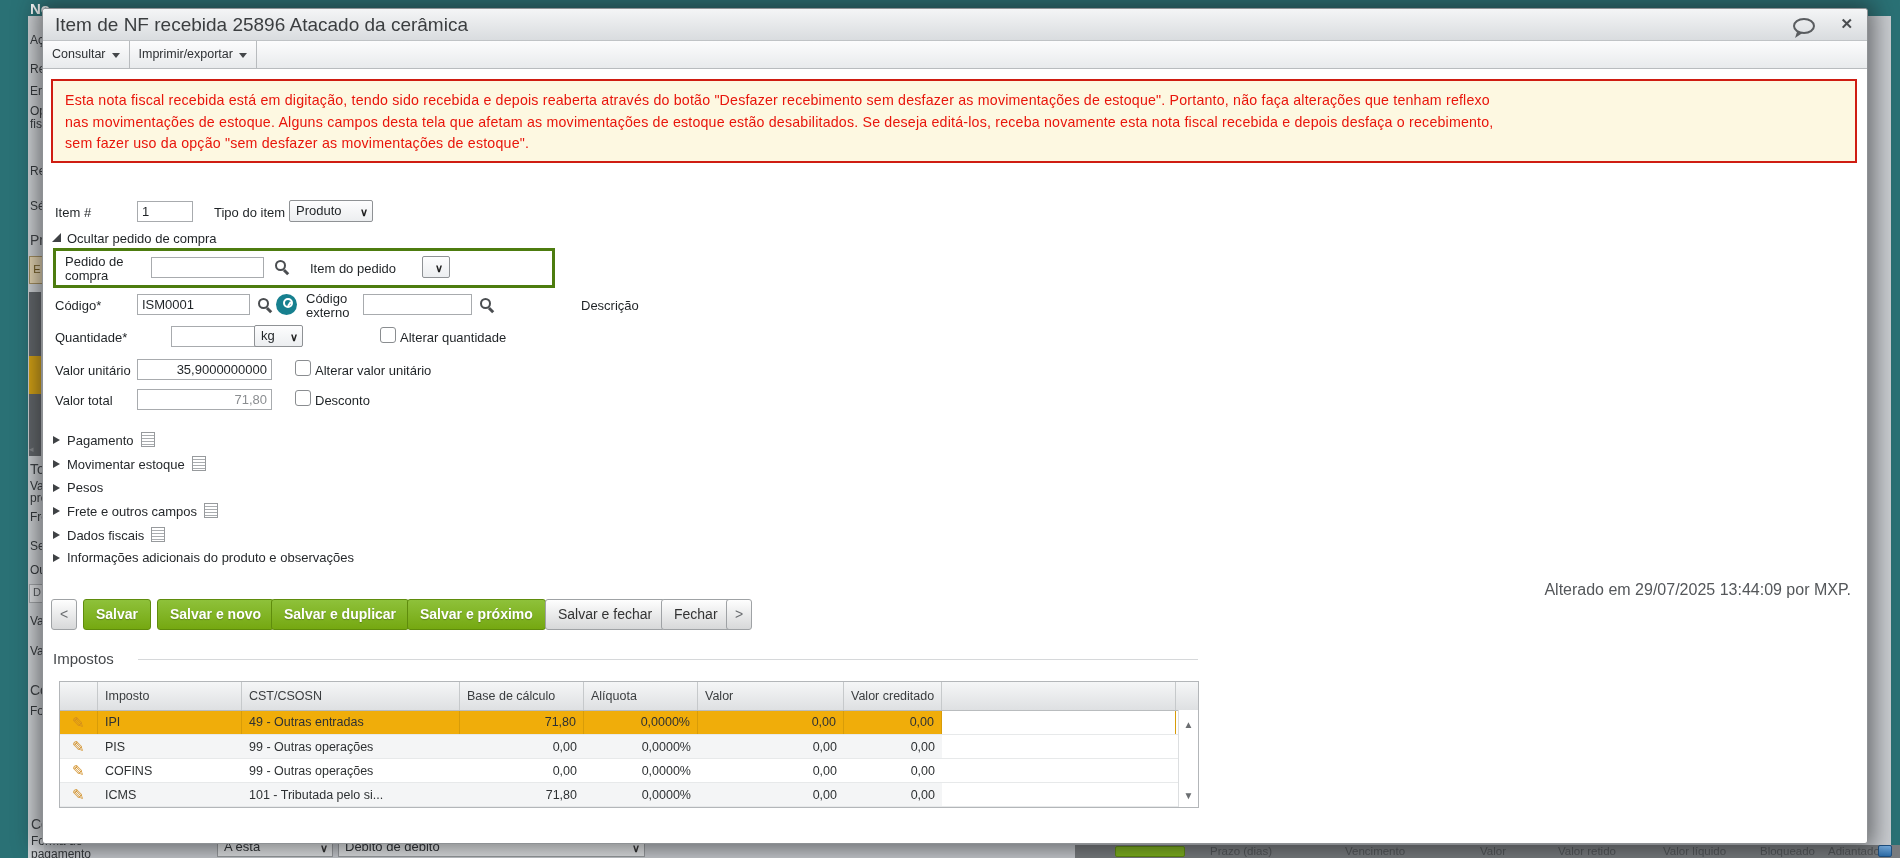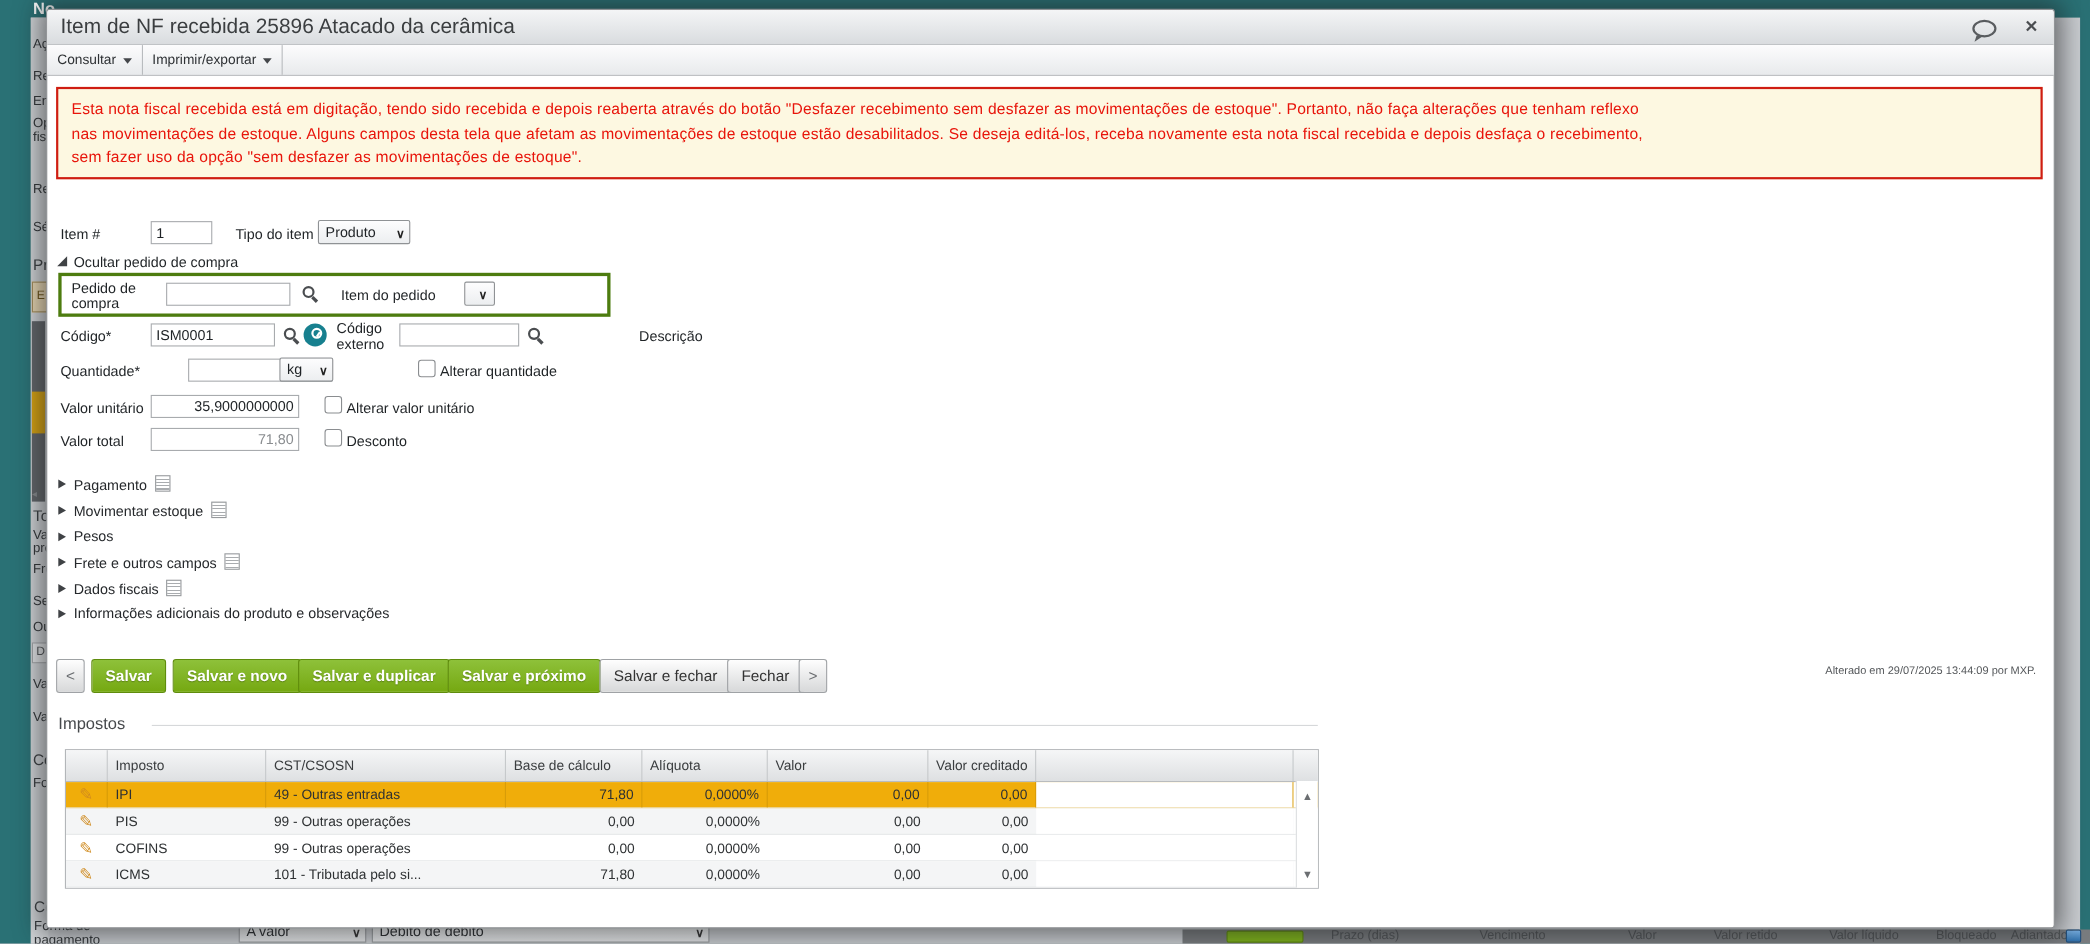--- a/index.html
+++ b/index.html
@@ -86,21 +86,21 @@
   .sec-lbl{font-size:13px;color:#26292c;}
   .note-ic{display:inline-block;width:12px;height:13px;border:1px solid #979a9d;margin-left:7px;
        vertical-align:-2px;background:repeating-linear-gradient(#fff,#fff 2px,#a9acaf 2px,#a9acaf 3px);}
 
   .btn{position:absolute;top:590px;height:31px;border-radius:3px;font-size:14px;line-height:29px;
        text-align:center;box-sizing:border-box;padding:0 12px;white-space:nowrap;}
   .btn.green{background:linear-gradient(#8ec13a,#75a811);border:1px solid #5f8c0c;color:#fff;
        font-weight:bold;text-shadow:0 1px 1px rgba(0,0,0,.25);}
   .btn.gray{background:linear-gradient(#fefefe,#d7d8d9);border:1px solid #9fa2a5;color:#333;}
   .btn.navsm{width:26px;padding:0;color:#6a6d70;}
-  .alterado{position:absolute;right:16px;top:596px;font-size:10px;color:#54575a;}
+  .alterado{position:absolute;right:16px;top:572px;font-size:16px;color:#54575a;}
 
   .imp-title{position:absolute;left:10px;top:641px;font-size:15px;color:#46494c;}
   .fieldline{position:absolute;left:95px;top:650px;width:1060px;height:1px;background:#d6d8da;}
 
   .tax{left:16px;top:672px;width:1138px;border:1px solid #b3b6b9;background:#fff;}
   .trow{display:grid;grid-template-columns:38px 144px 218px 124px 114px 146px 98px 234px 20px;
         height:23px;align-items:center;font-size:12.5px;color:#2e3133;}
   .trow.head{height:28px;background:linear-gradient(#f5f6f7,#dee0e2);border-bottom:1px solid #b9bcbe;
         color:#3a3d3f;}
   .trow.head>div{border-right:1px solid #c6c9cb;height:100%;display:flex;align-items:center;
@@ -155,21 +155,21 @@
   <span class="frag" style="left:30px;top:614px;">Va</span>
   <span class="frag" style="left:30px;top:644px;">Va</span>
   <span class="frag big" style="left:30px;top:682px;">Co</span>
   <span class="frag" style="left:30px;top:704px;">Fo</span>
 
   <span class="frag big" style="left:31px;top:816px;z-index:2;">Co</span>
   <span class="frag" style="left:31px;top:834px;z-index:2;">Forma de</span>
   <span class="frag" style="left:31px;top:847px;z-index:2;">pagamento</span>
 
   <div class="bsel" style="left:217px;width:116px;">
-    <span>A valor</span>
+    <span>A esta</span>
     <span class="chev"></span>
   </div>
   <div class="bsel" style="left:338px;width:307px;">
     <span>Débito de débito</span>
     <span class="chev"></span>
   </div>
   <div class="bsel" style="left:651px;width:412px;margin-top:24px;">
     <span>Débito em conta Banco do Brasil</span>
     <span class="chev"></span>
   </div>

